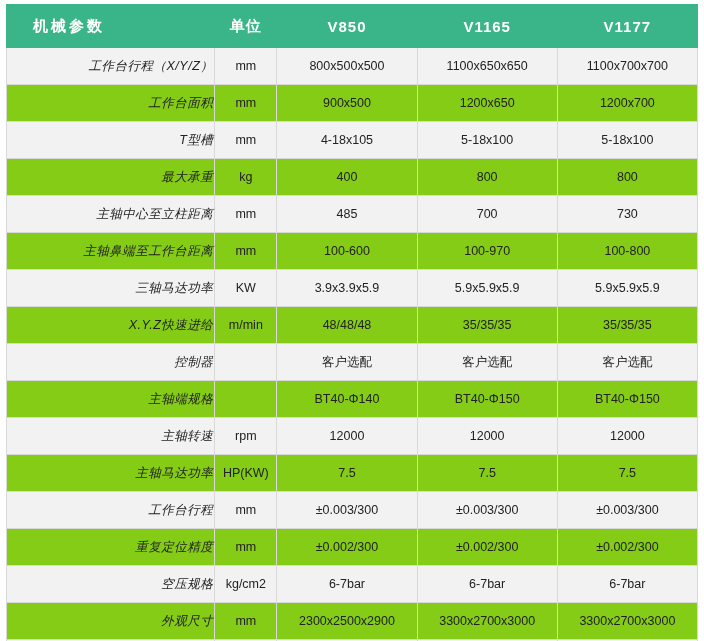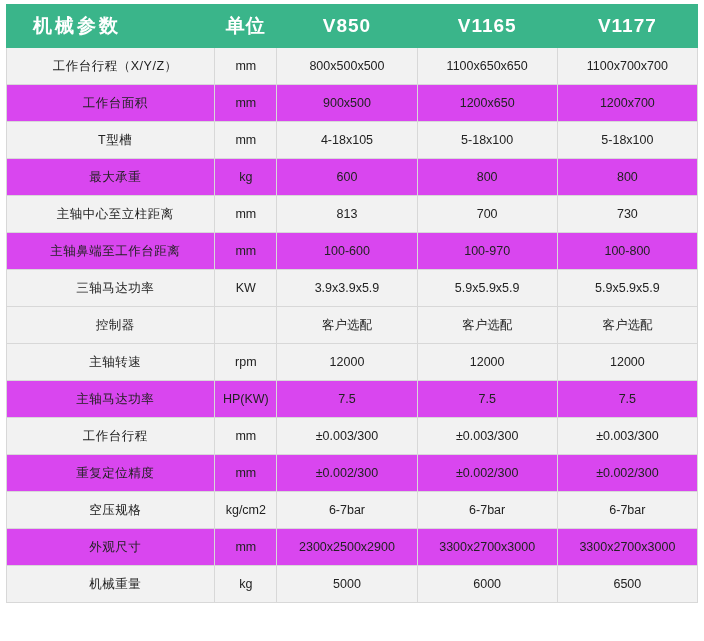--- a/index.html
+++ b/index.html
@@ -27,21 +27,21 @@
     font-size: 13px;
   }
   table.spec-table col.c-name { width: 208px; }
   table.spec-table col.c-unit { width: 62px; }
   table.spec-table col.c-val  { width: 140px; }
 
   thead th {
     background: #3ab58a;
     color: #ffffff;
     font-weight: bold;
-    font-size: 19px;
+    font-size: 15px;
     height: 40px;
     border: 1px solid #3ab58a;
     letter-spacing: 1px;
   }
   thead th.th-name {
     text-align: left;
     padding-left: 26px;
     letter-spacing: 3px;
   }
   thead th.th-unit,
@@ -49,33 +49,34 @@
     text-align: center;
   }
 
   tbody td {
     border: 1px solid #d8d8d8;
     height: 34px;
     font-size: 12.5px;
     color: #222;
   }
   tbody td.cell-name {
-    text-align: center;
+    text-align: right;
     padding-left: 10px;
     letter-spacing: 0.5px;
+    font-style: italic;
   }
   tbody td.cell-unit,
   tbody td.cell-val {
     text-align: center;
   }
   tbody tr.row-even td {
     background: #f2f2f2;
   }
   tbody tr.row-odd td {
-    background: #d946ef;
+    background: #84cc16;
   }
 </style>
 </head>
 <body>
 
 <div class="spec-wrap">
   <table class="spec-table">
     <colgroup>
       <col class="c-name">
       <col class="c-unit">
@@ -110,52 +111,66 @@
       <tr class="row-even">
         <td class="cell-name">T型槽</td>
         <td class="cell-unit">mm</td>
         <td class="cell-val">4-18x105</td>
         <td class="cell-val">5-18x100</td>
         <td class="cell-val">5-18x100</td>
       </tr>
       <tr class="row-odd">
         <td class="cell-name">最大承重</td>
         <td class="cell-unit">kg</td>
-        <td class="cell-val">600</td>
+        <td class="cell-val">400</td>
         <td class="cell-val">800</td>
         <td class="cell-val">800</td>
       </tr>
       <tr class="row-even">
         <td class="cell-name">主轴中心至立柱距离</td>
         <td class="cell-unit">mm</td>
-        <td class="cell-val">813</td>
+        <td class="cell-val">485</td>
         <td class="cell-val">700</td>
         <td class="cell-val">730</td>
       </tr>
       <tr class="row-odd">
         <td class="cell-name">主轴鼻端至工作台距离</td>
         <td class="cell-unit">mm</td>
         <td class="cell-val">100-600</td>
         <td class="cell-val">100-970</td>
         <td class="cell-val">100-800</td>
       </tr>
       <tr class="row-even">
         <td class="cell-name">三轴马达功率</td>
         <td class="cell-unit">KW</td>
         <td class="cell-val">3.9x3.9x5.9</td>
         <td class="cell-val">5.9x5.9x5.9</td>
         <td class="cell-val">5.9x5.9x5.9</td>
       </tr>
+      <tr class="row-odd">
+        <td class="cell-name">X.Y.Z快速进给</td>
+        <td class="cell-unit">m/min</td>
+        <td class="cell-val">48/48/48</td>
+        <td class="cell-val">35/35/35</td>
+        <td class="cell-val">35/35/35</td>
+      </tr>
       <tr class="row-even">
         <td class="cell-name">控制器</td>
         <td class="cell-unit"></td>
         <td class="cell-val">客户选配</td>
         <td class="cell-val">客户选配</td>
         <td class="cell-val">客户选配</td>
       </tr>
+      <tr class="row-odd">
+        <td class="cell-name">主轴端规格</td>
+        <td class="cell-unit"></td>
+        <td class="cell-val">BT40-Φ140</td>
+        <td class="cell-val">BT40-Φ150</td>
+        <td class="cell-val">BT40-Φ150</td>
+      </tr>
       <tr class="row-even">
         <td class="cell-name">主轴转速</td>
         <td class="cell-unit">rpm</td>
         <td class="cell-val">12000</td>
         <td class="cell-val">12000</td>
         <td class="cell-val">12000</td>
       </tr>
       <tr class="row-odd">
         <td class="cell-name">主轴马达功率</td>
         <td class="cell-unit">HP(KW)</td>

